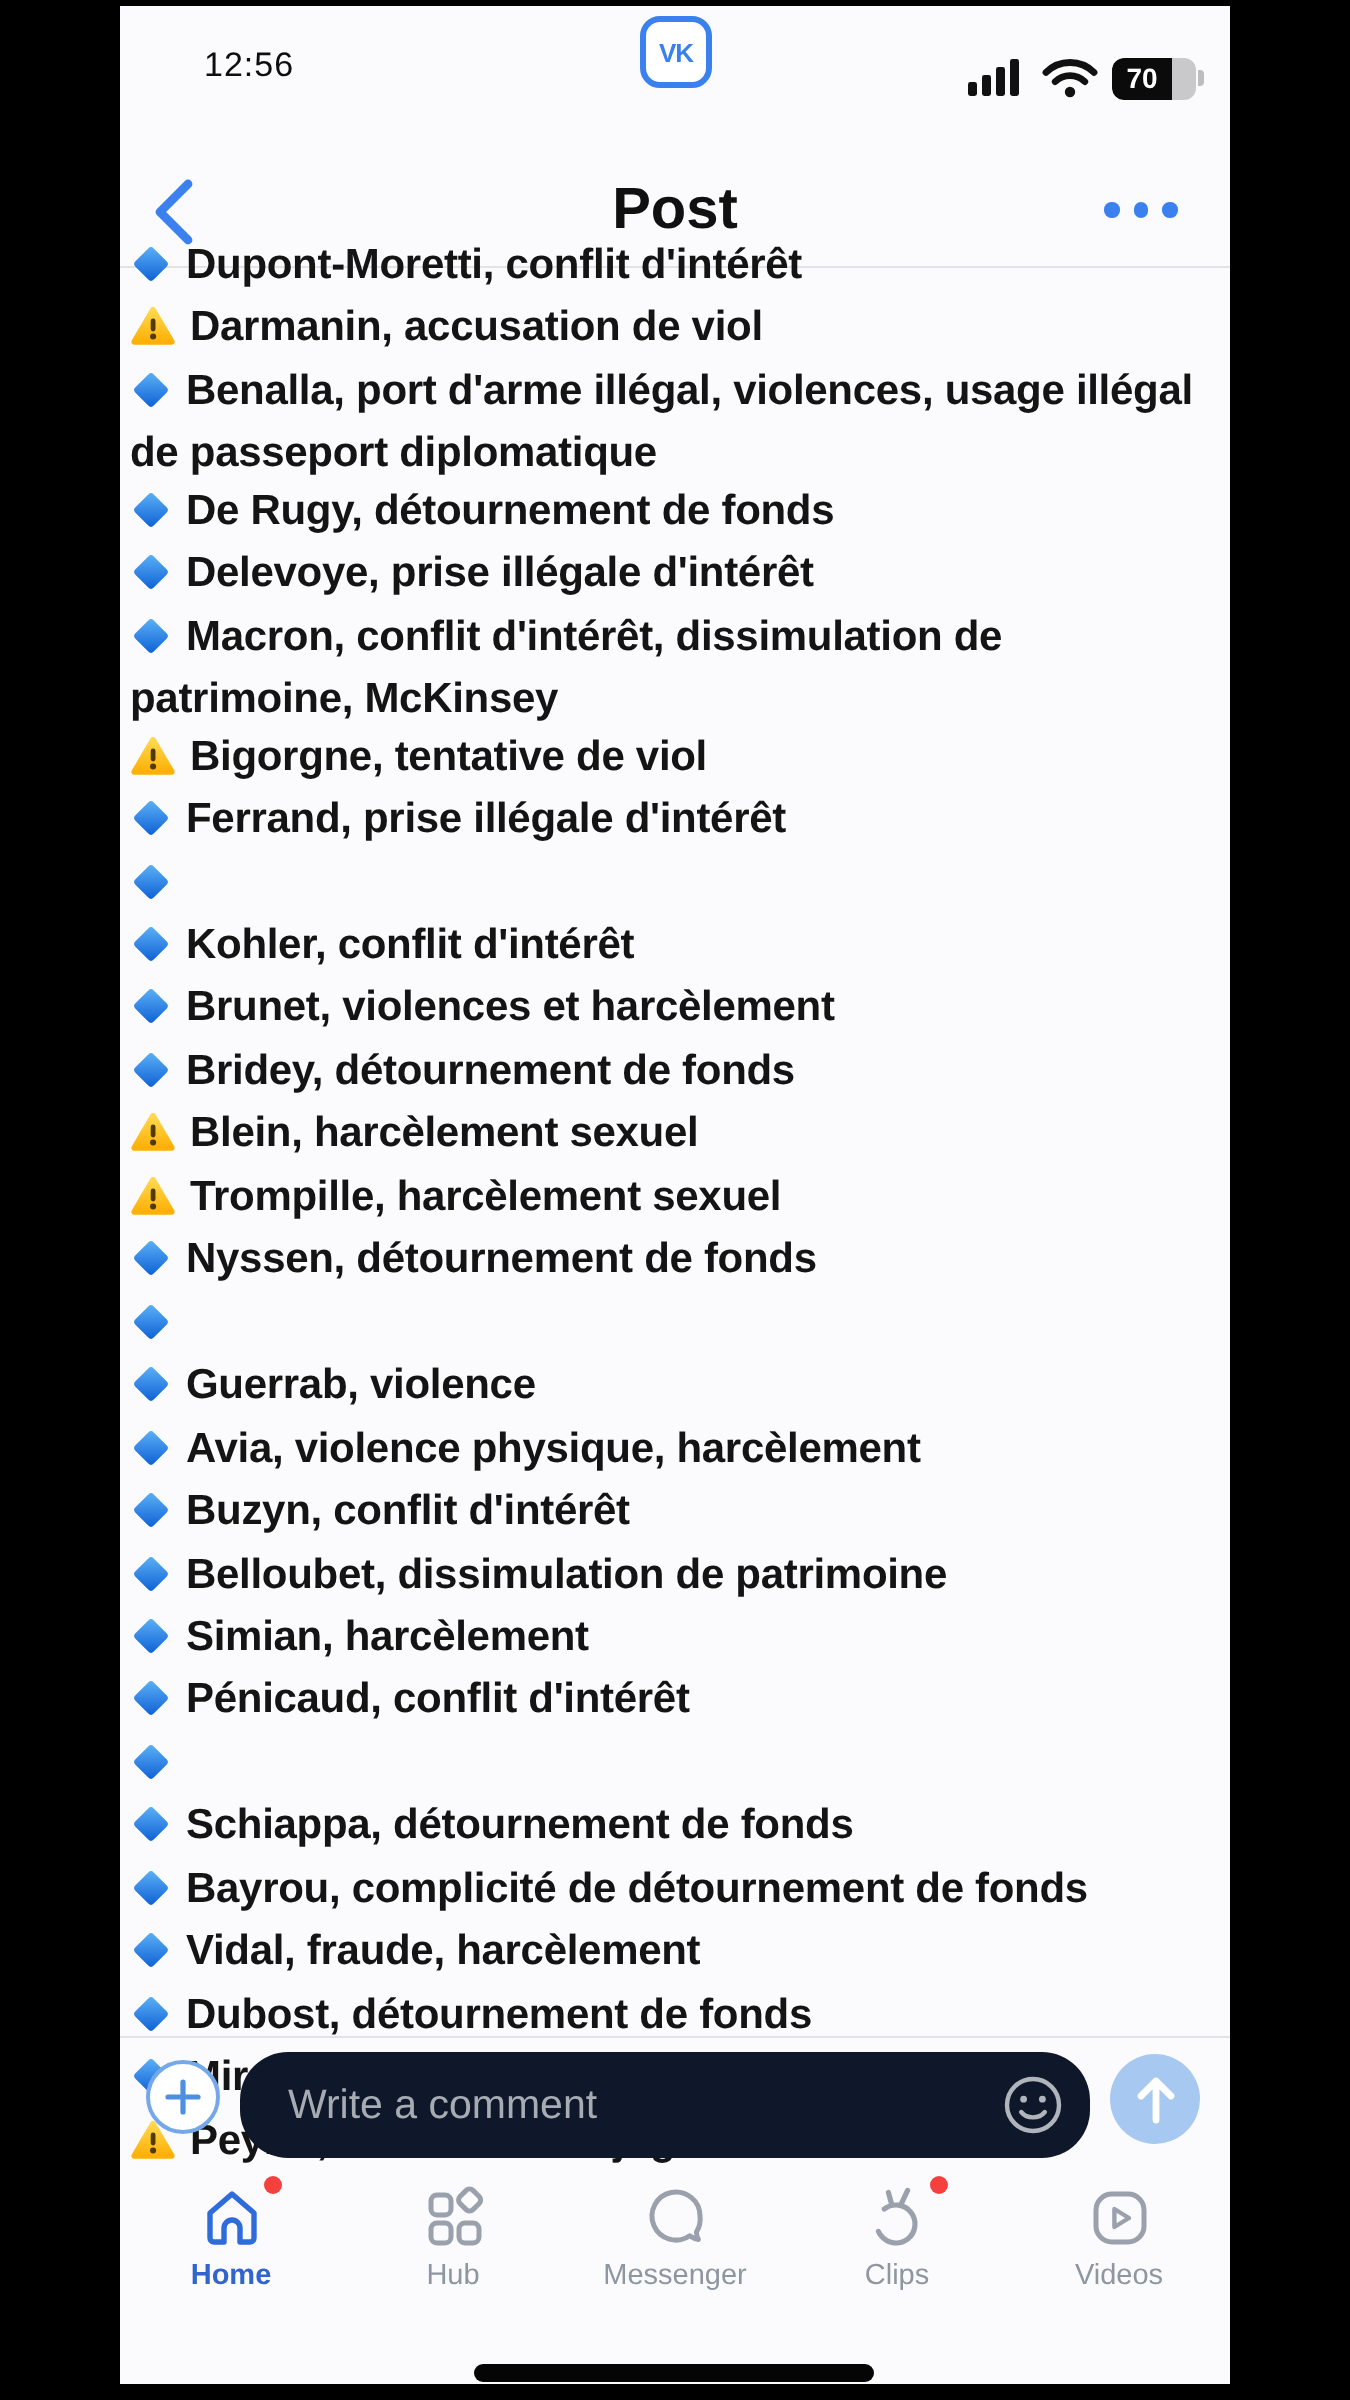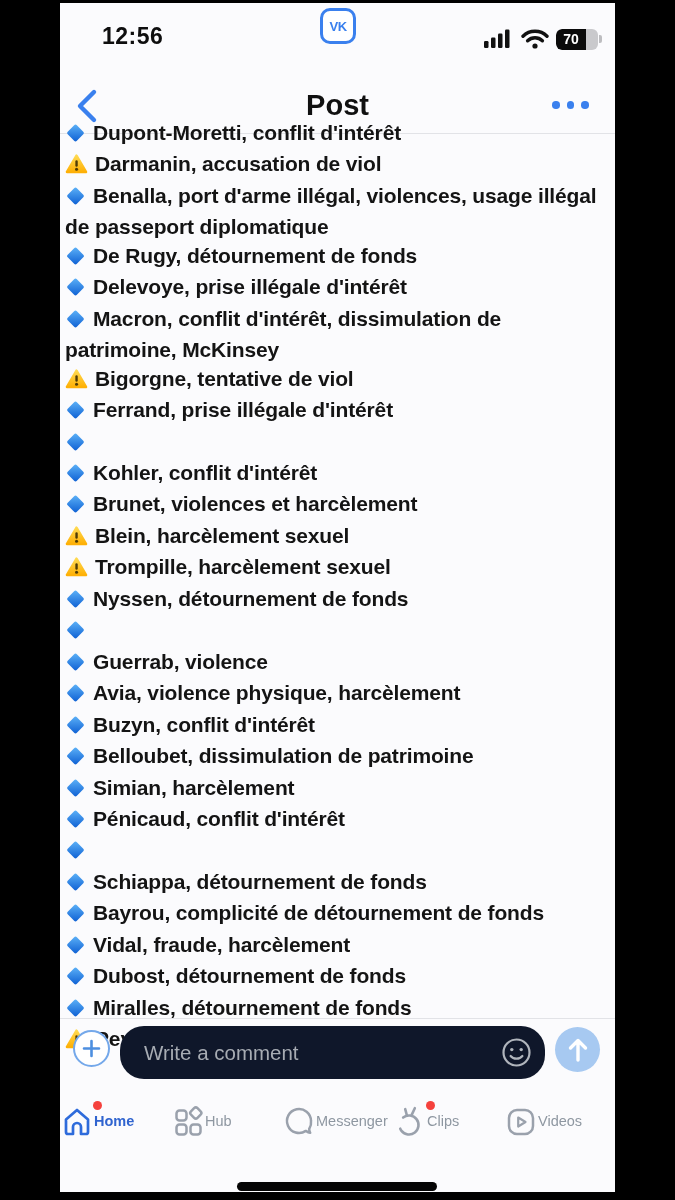--- a/index.html
+++ b/index.html
@@ -1,21 +1,21 @@
 <!DOCTYPE html>
 <html><head>
 <meta charset="utf-8">
 <style>
   html,body{margin:0;padding:0;}
   body{width:675px;height:1200px;background:#000;position:relative;overflow:hidden;
        font-family:"Liberation Sans","DejaVu Sans",sans-serif;}
   .phone{position:absolute;left:60px;top:3px;width:555px;height:1189px;background:#fbfbfd;overflow:hidden;}
 
   
-  .time{position:absolute;left:42px;top:20px;font-size:23px;font-weight:700;color:#0e0e0e;letter-spacing:.5px;}
+  .time{position:absolute;left:42px;top:20px;font-size:17px;font-weight:400;color:#0e0e0e;letter-spacing:.5px;}
   .vkicon{position:absolute;left:260px;top:5px;width:30px;height:30px;border:3.4px solid #3a80ee;border-radius:10px;
           background:#fff;display:flex;align-items:center;justify-content:center;}
   .vkicon span{color:#3a80ee;font-weight:800;font-size:13px;letter-spacing:-.5px;}
   .sbicons{position:absolute;left:424px;top:25px;display:flex;align-items:center;gap:7px;}
   .battery{position:relative;width:42px;height:21px;border-radius:6px;background:#c9c9cc;overflow:hidden;}
   .battery .fill{position:absolute;left:0;top:0;bottom:0;width:30px;background:#0b0b0b;border-radius:6px 0 0 6px;
                  color:#fff;font-size:14px;font-weight:700;display:flex;align-items:center;justify-content:center;}
   .battip{width:2.5px;height:8px;background:#bdbdc0;border-radius:0 2px 2px 0;margin-left:1px;}
 
   
@@ -35,21 +35,21 @@
   .plusbtn{position:absolute;left:13px;top:1027px;width:33px;height:33px;border:2.6px solid #74a8ea;border-radius:50%;
            background:#fff;cursor:pointer;}
   .pill{position:absolute;left:60px;top:1023px;width:425px;height:53px;border-radius:24px;background:#0f172a;
         display:flex;align-items:center;}
   .pill .ph{margin-left:24px;font-size:20.5px;color:#a7acb3;font-weight:400;flex:1;}
   .sendbtn{position:absolute;left:495px;top:1024px;width:45px;height:45px;border-radius:50%;background:#a7c9f1;
            display:flex;align-items:center;justify-content:center;cursor:pointer;}
 
   
   .tabbar{position:absolute;left:0;top:1084px;width:555px;height:66px;display:flex;}
-  .tab{flex:1;display:flex;flex-direction:row;align-items:center;cursor:pointer;position:relative;}
+  .tab{flex:1;display:flex;flex-direction:column;align-items:center;cursor:pointer;position:relative;}
   .tab .ic{height:38px;display:flex;align-items:center;justify-content:center;position:relative;margin-top:3px;}
   .tab .lbl{font-size:14.5px;color:#8e97a1;margin-top:2px;}
   .tab.active .lbl{color:#3064cf;font-weight:700;}
   .dot{position:absolute;top:-2px;right:-8px;width:9px;height:9px;border-radius:50%;background:#f5413d;}
   .homebar{position:absolute;left:177px;top:1179px;width:200px;height:9px;border-radius:5px;background:#050505;}
 </style>
 </head>
 <body>
 
 <svg width="0" height="0" style="position:absolute">
@@ -135,20 +135,23 @@
           </svg></span><span>Ferrand, prise illégale d'intérêt</span></div>
       <div class="post-line"><span class="emoji"><svg width="21" height="20" viewBox="0 0 24 22">
             <rect x="4.6" y="3.6" width="14.8" height="14.8" rx="2.2" transform="rotate(45 12 11)" fill="url(#gdia)"></rect>
           </svg></span></div>
       <div class="post-line"><span class="emoji"><svg width="21" height="20" viewBox="0 0 24 22">
             <rect x="4.6" y="3.6" width="14.8" height="14.8" rx="2.2" transform="rotate(45 12 11)" fill="url(#gdia)"></rect>
           </svg></span><span>Kohler, conflit d'intérêt</span></div>
       <div class="post-line"><span class="emoji"><svg width="21" height="20" viewBox="0 0 24 22">
             <rect x="4.6" y="3.6" width="14.8" height="14.8" rx="2.2" transform="rotate(45 12 11)" fill="url(#gdia)"></rect>
           </svg></span><span>Brunet, violences et harcèlement</span></div>
+      <div class="post-line"><span class="emoji"><svg width="21" height="20" viewBox="0 0 24 22">
+            <rect x="4.6" y="3.6" width="14.8" height="14.8" rx="2.2" transform="rotate(45 12 11)" fill="url(#gdia)"></rect>
+          </svg></span><span>Bridey, détournement de fonds</span></div>
       <div class="post-line"><span class="emoji"><svg width="23" height="21" viewBox="0 0 24 22">
             <path d="M12 3 L21.8 19.8 L2.2 19.8 Z" fill="url(#gwarn)" stroke="url(#gwarn)" stroke-width="3" stroke-linejoin="round"></path>
             <rect x="10.8" y="7.6" width="2.5" height="6.8" rx="1.25" fill="#4f3b05"></rect>
             <circle cx="12.05" cy="17" r="1.6" fill="#4f3b05"></circle>
           </svg></span><span>Blein, harcèlement sexuel</span></div>
       <div class="post-line"><span class="emoji"><svg width="23" height="21" viewBox="0 0 24 22">
             <path d="M12 3 L21.8 19.8 L2.2 19.8 Z" fill="url(#gwarn)" stroke="url(#gwarn)" stroke-width="3" stroke-linejoin="round"></path>
             <rect x="10.8" y="7.6" width="2.5" height="6.8" rx="1.25" fill="#4f3b05"></rect>
             <circle cx="12.05" cy="17" r="1.6" fill="#4f3b05"></circle>
           </svg></span><span>Trompille, harcèlement sexuel</span></div>

